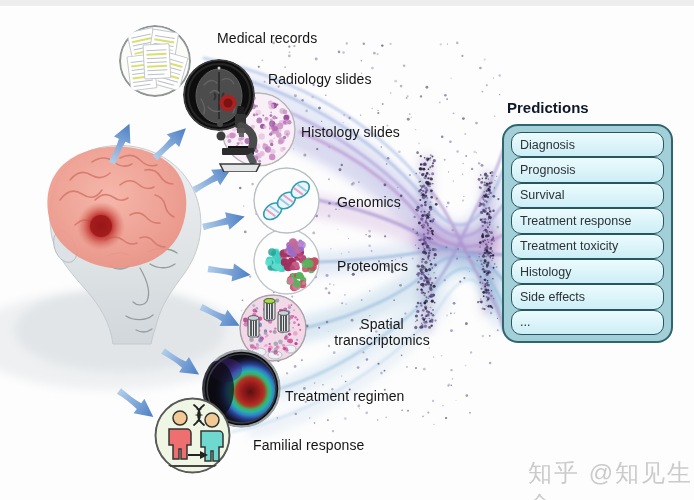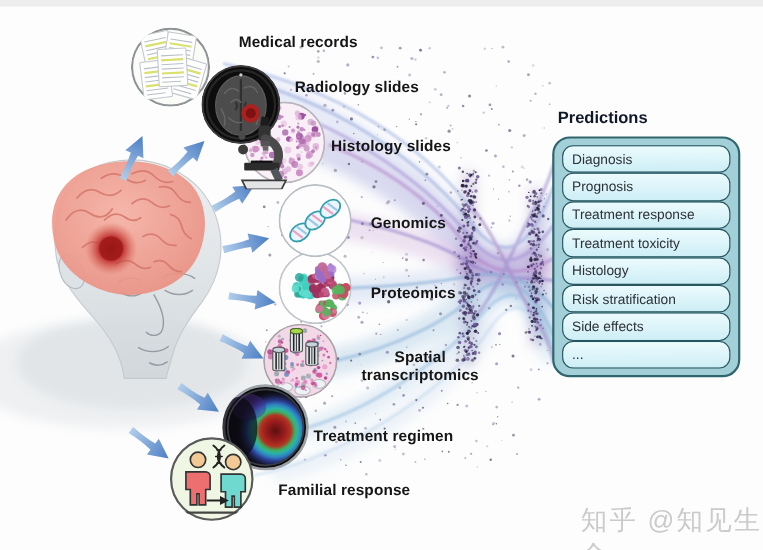--- a/index.html
+++ b/index.html
@@ -13,21 +13,21 @@
   #ic-medical  {left:119px;top:25px;  width:72px;height:72px;z-index:1;}
   #ic-histology{left:221px;top:92px;  width:75px;height:75px;z-index:2;}
   #ic-radiology{left:183px;top:59px;  width:72px;height:72px;z-index:3;}
   #ic-spatial  {left:239px;top:294px; width:68px;height:68px;z-index:3;}
   #ic-proteo   {left:253px;top:228px; width:67px;height:67px;z-index:4;}
   #ic-genomics {left:253px;top:167px; width:67px;height:67px;z-index:5;}
   #ic-treatment{left:202px;top:349px; width:79px;height:79px;z-index:6;}
   #ic-familial {left:154px;top:397px; width:77px;height:77px;z-index:6;}
   #microscope  {position:absolute;left:216px;top:106px;width:48px;height:66px;z-index:7;}
 
-  .src-label{position:absolute;font-size:14px;font-weight:700;color:#151515;
+  .src-label{position:absolute;font-size:14px;font-weight:400;color:#151515;
              white-space:nowrap;z-index:10;letter-spacing:.1px;}
   .src-label.wrap{white-space:normal;width:120px;line-height:16px;text-align:center;}
 
   .pred-title{position:absolute;left:507px;top:99px;font-size:15px;font-weight:700;
               color:#0f172a;z-index:10;}
   .pred-box{position:absolute;left:502px;top:124px;width:171px;height:219px;box-sizing:border-box;
             background:#a3d0d8;border:2px solid #2f666e;border-radius:16px;z-index:10;
             padding:6px 7px;display:flex;flex-direction:column;gap:0;}
   .pill{flex:1;background:linear-gradient(#ecfbfd,#cdeef6);border:1.5px solid #27565e;
         border-radius:10px;display:flex;align-items:center;padding:0 8px;
@@ -1497,22 +1497,22 @@
   <div class="src-label" style="left:337px;top:194px">Genomics</div>
   <div class="src-label" style="left:337px;top:258px">Proteomics</div>
   <div class="src-label wrap" style="left:322px;top:316px">Spatial transcriptomics</div>
   <div class="src-label" style="left:285px;top:388px">Treatment regimen</div>
   <div class="src-label" style="left:253px;top:437px">Familial response</div>
 
   <div class="pred-title">Predictions</div>
   <div class="pred-box">
     <div class="pill">Diagnosis</div>
     <div class="pill">Prognosis</div>
+    <div class="pill">Survival</div>
     <div class="pill">Treatment response</div>
     <div class="pill">Treatment toxicity</div>
     <div class="pill">Histology</div>
-    <div class="pill">Risk stratification</div>
     <div class="pill">Side effects</div>
     <div class="pill">...</div>
   </div>
 
   <div class="watermark">知乎 @知见生命</div>
 </div>
 
 </body></html>

